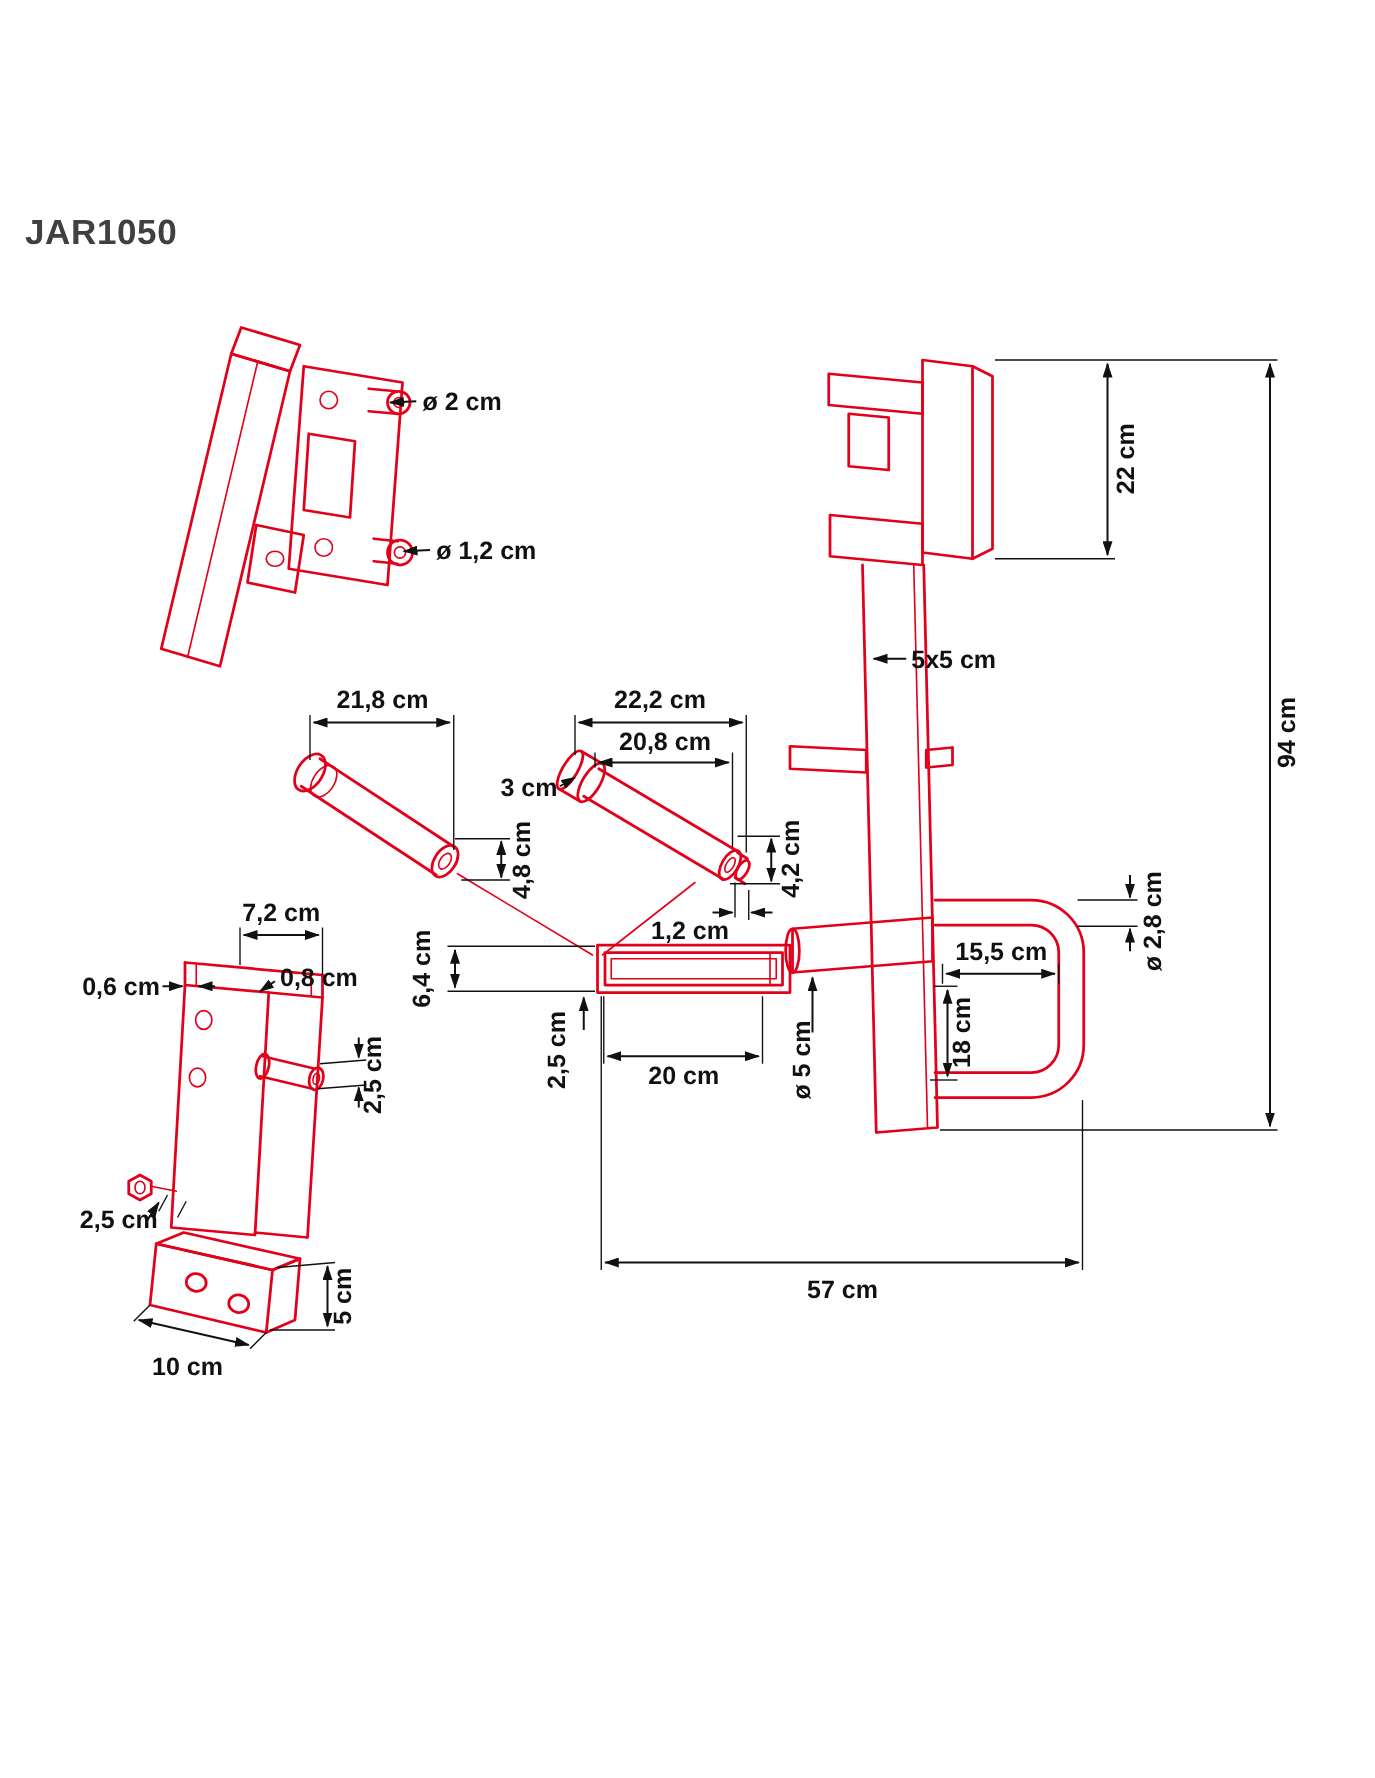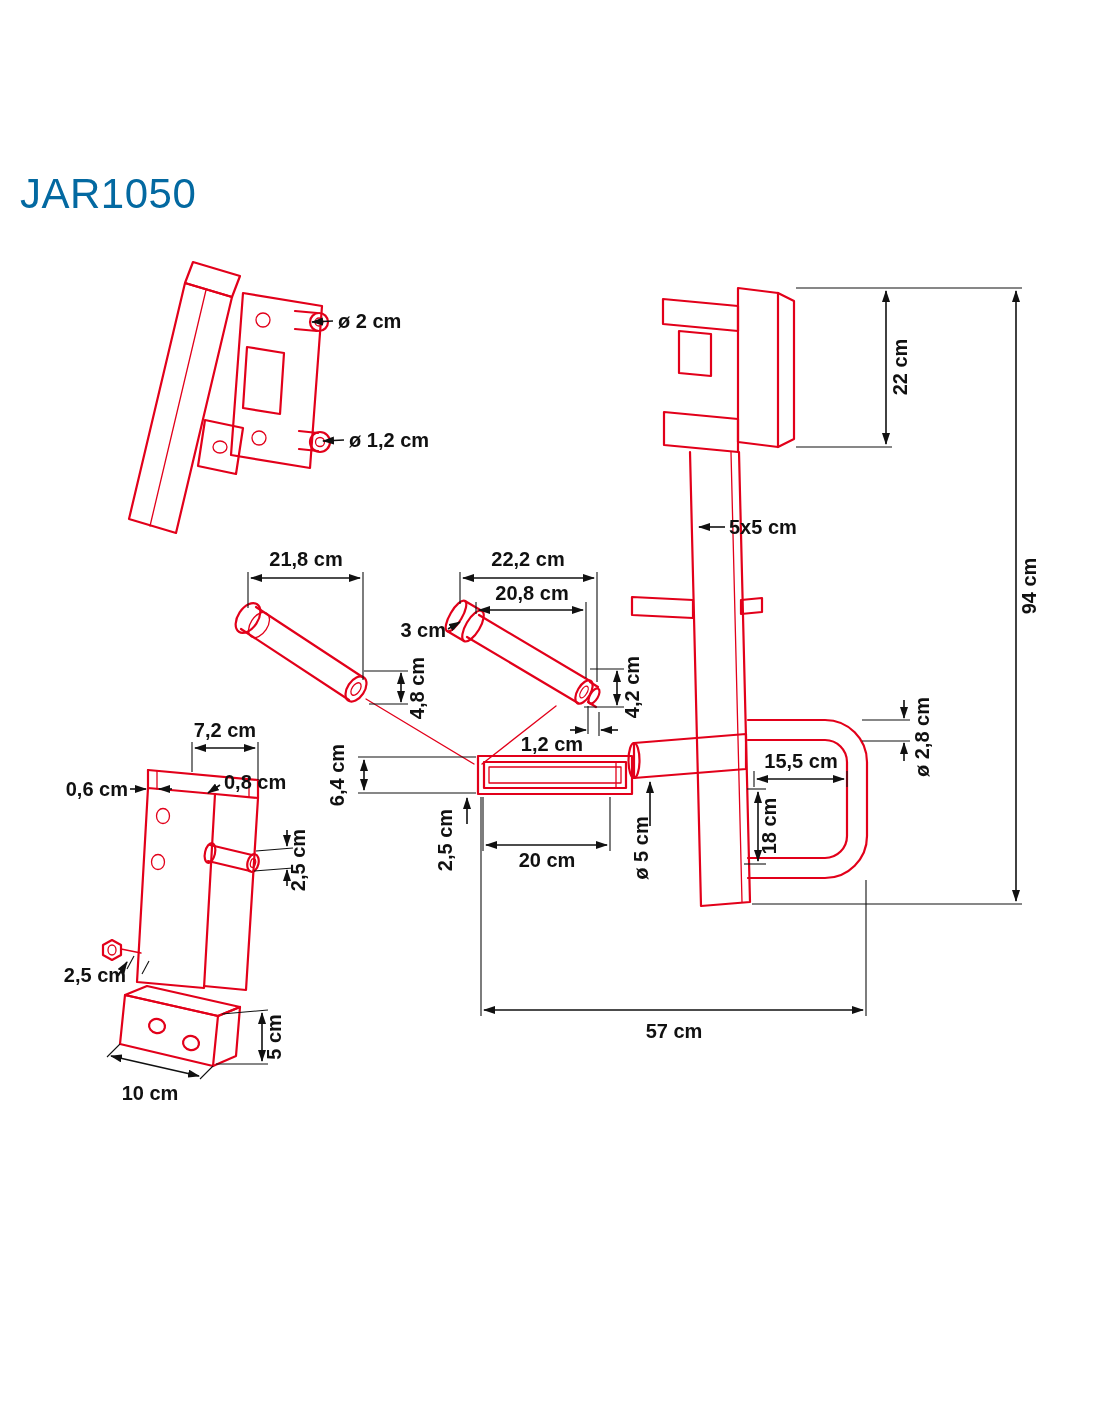--- a/index.html
+++ b/index.html
@@ -1,18 +1,18 @@
 <!DOCTYPE html>
 <html style="--red: #e2001a; --ink: #111111;"><head>
 <meta charset="utf-8">
 <style>
   :root { --red:#e2001a; --ink:#111111; }
   html,body{margin:0;padding:0;background:#ffffff;}
   body{width:1100px;height:1422px;position:relative;font-family:"Liberation Sans",sans-serif;overflow:hidden;}
-  .title{position:absolute;left:20px;top:170px;font-size:42px;font-weight:normal;color:#0369a1;letter-spacing:0.5px;}
+  .title{position:absolute;left:20px;top:170px;font-size:28px;font-weight:bold;color:#404040;letter-spacing:0.5px;}
   svg{position:absolute;left:0;top:0;}
   .red{fill:none;stroke:var(--red);stroke-width:2.2;stroke-linejoin:round;stroke-linecap:round;}
   .red2{fill:none;stroke:var(--red);stroke-width:1.3;stroke-linejoin:round;stroke-linecap:round;}
   .dl{fill:none;stroke:var(--ink);stroke-width:1.6;}
   .ext{fill:none;stroke:var(--ink);stroke-width:1.1;}
   .lbl{font-family:"Liberation Sans",sans-serif;font-size:20px;font-weight:bold;fill:var(--ink);}
 </style>
 </head>
 <body>
 

